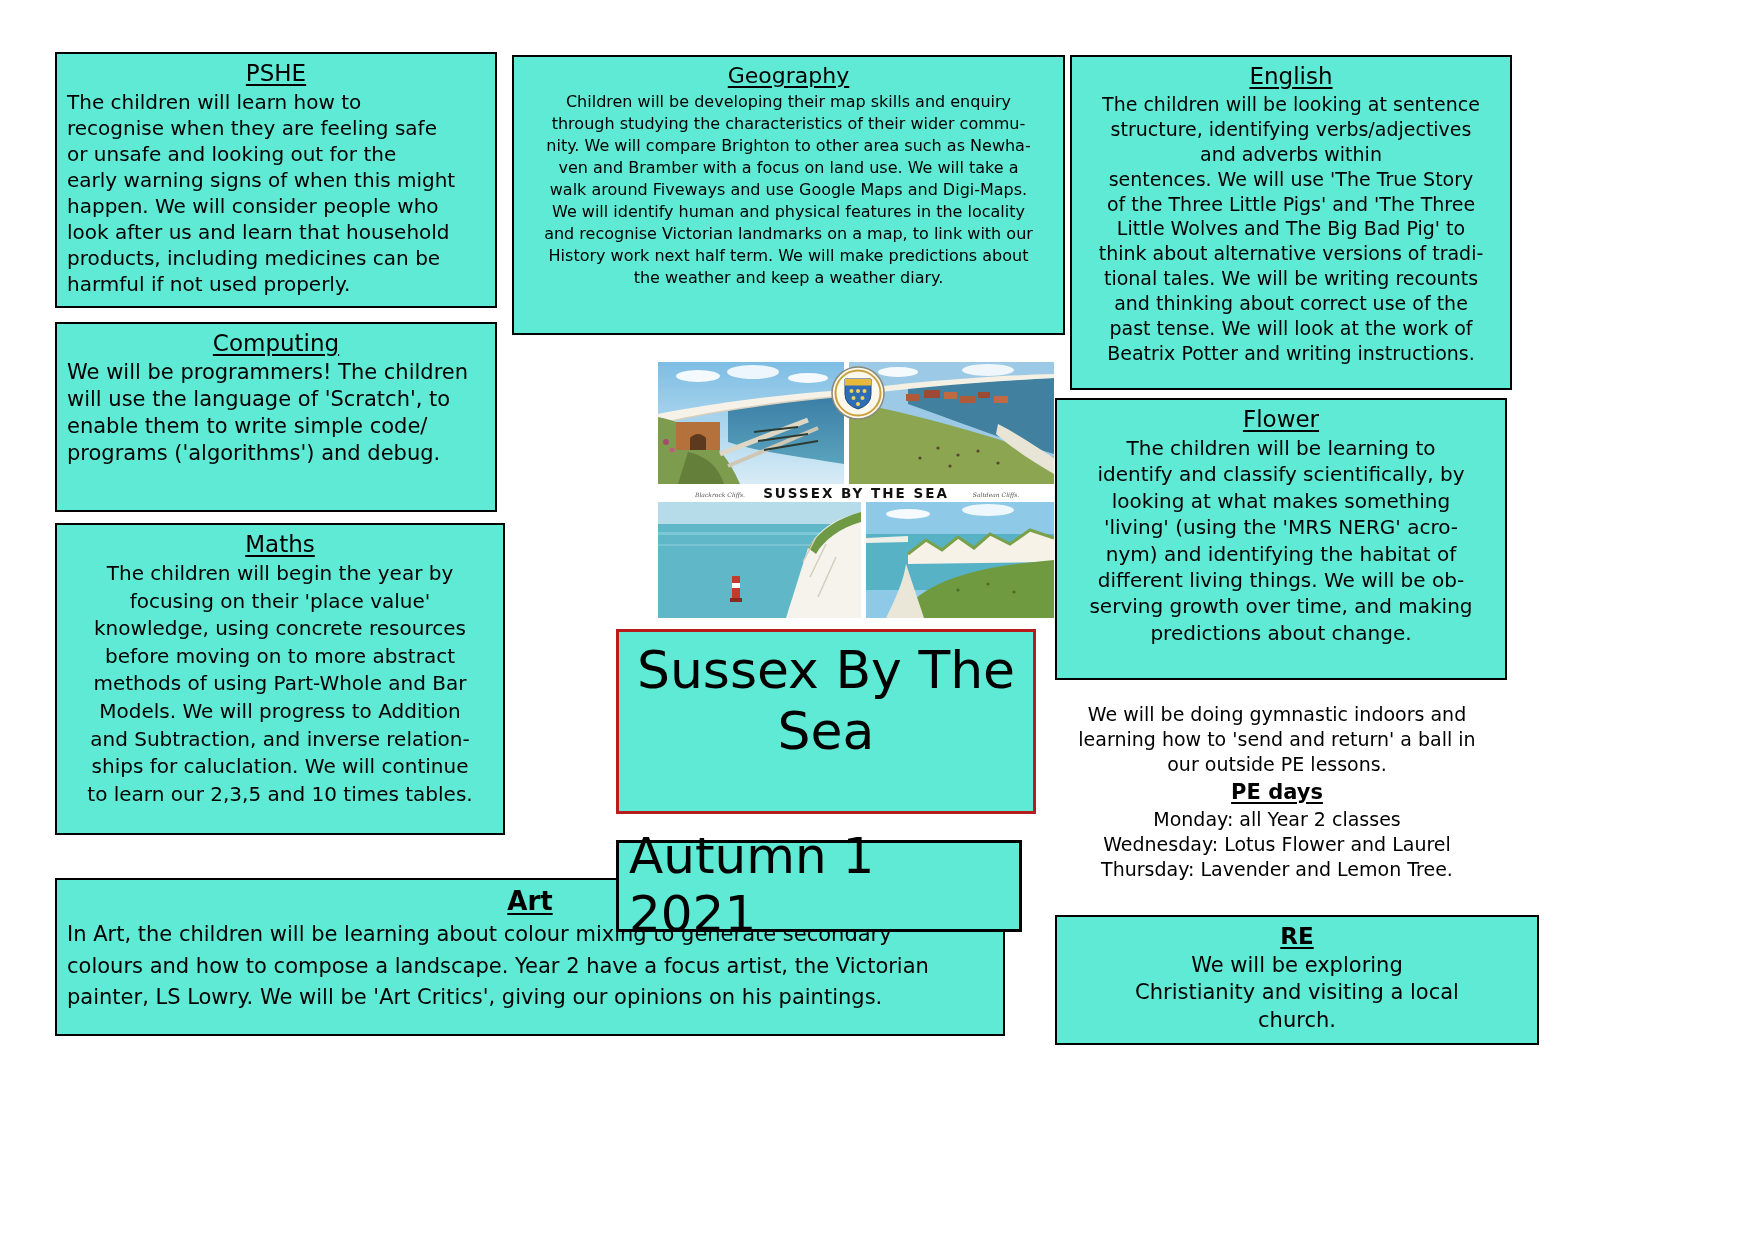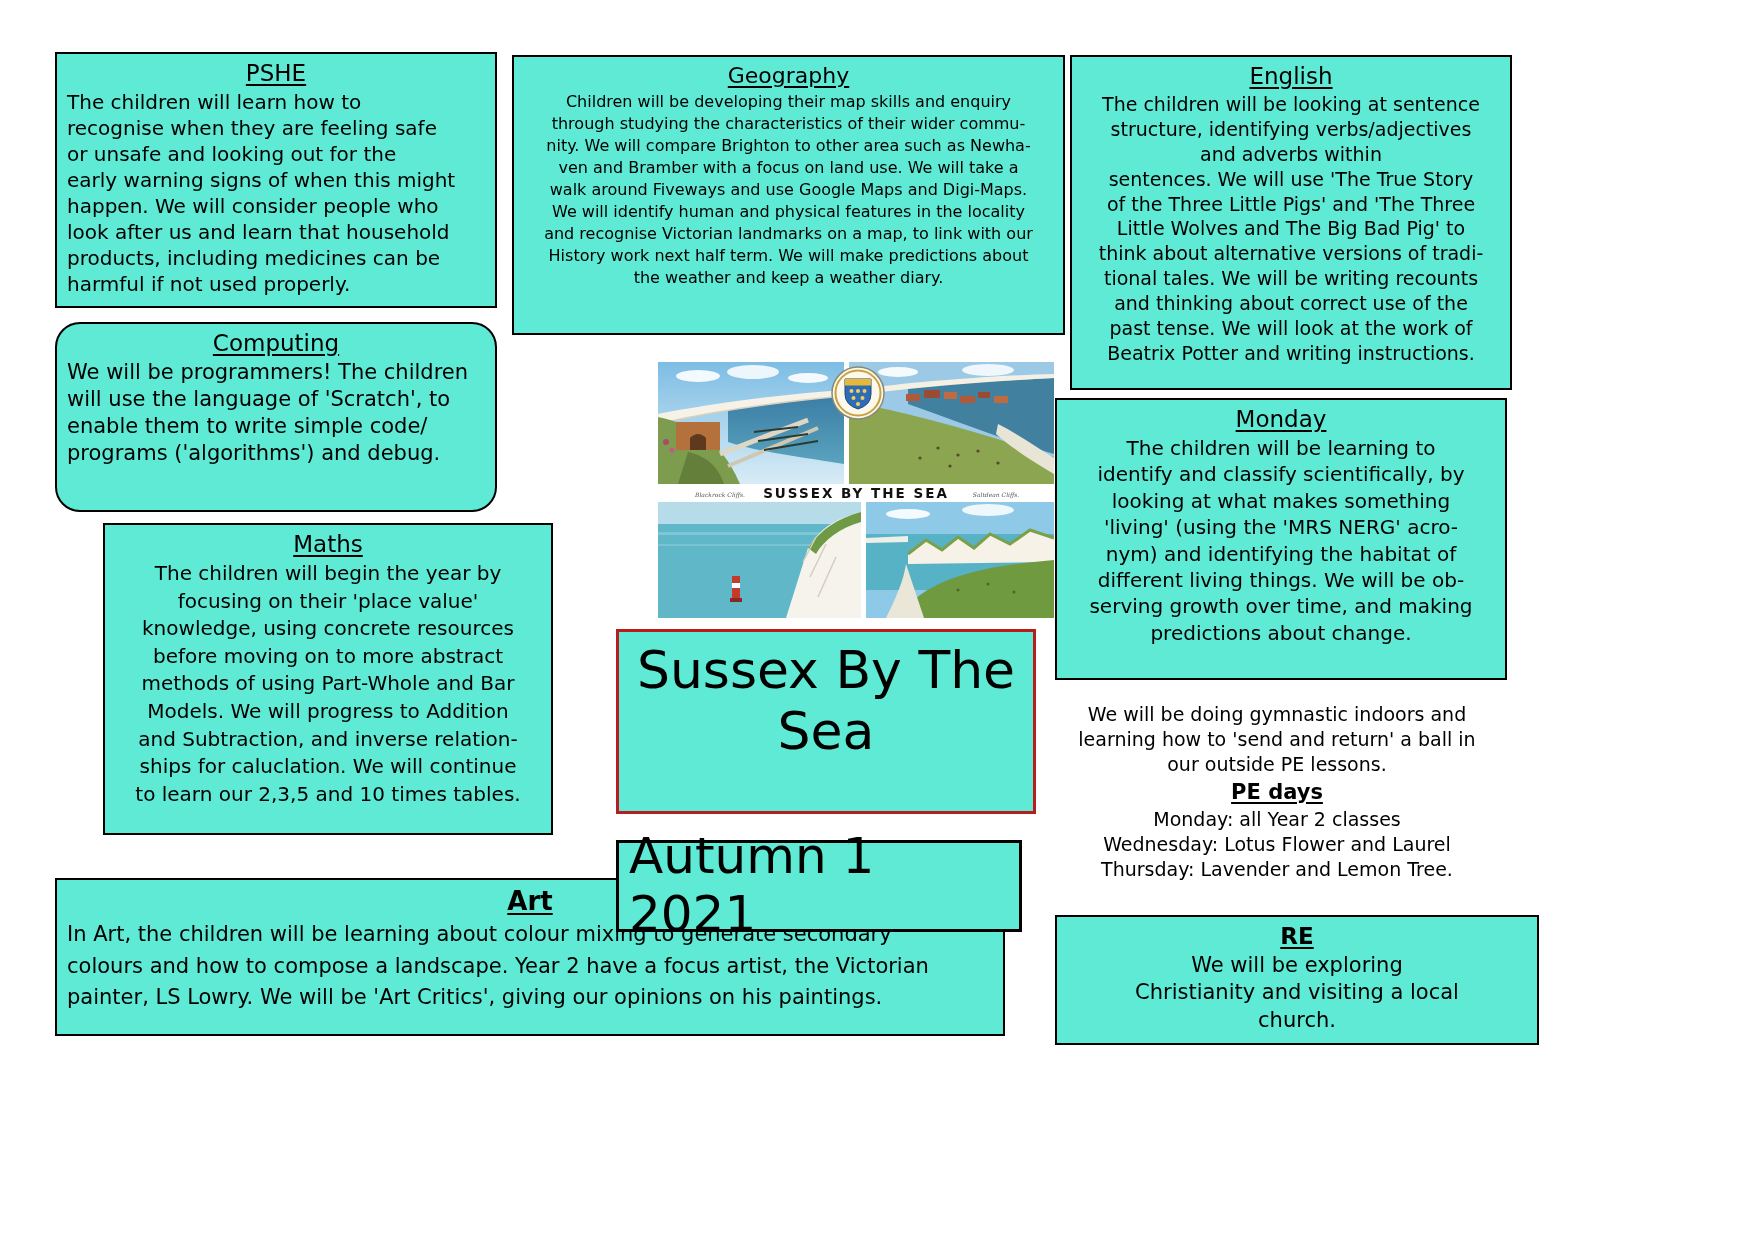--- a/index.html
+++ b/index.html
@@ -12,23 +12,23 @@
     box-sizing:border-box;padding:4px 10px 6px 10px;
   }
   .heading{display:block;text-align:center;line-height:1.35;}
   .heading .u{text-decoration:underline;text-underline-offset:3px;}
   .body-text{white-space:pre-line;}
   .center{text-align:center;}
   .left{text-align:left;}
 
   #box-pshe{left:55px;top:52px;width:442px;height:256px;font-size:20px;line-height:1.3;}
   #box-pshe .heading{font-size:23px;}
-  #box-computing{left:55px;top:322px;width:442px;height:190px;font-size:21px;line-height:1.28;border-radius:25px;}
+  #box-computing{left:55px;top:322px;width:442px;height:190px;font-size:21px;line-height:1.28;}
   #box-computing .heading{font-size:23px;}
-  #box-maths{left:55px;top:523px;width:450px;height:312px;font-size:20px;line-height:1.38;margin-left:48px;}
+  #box-maths{left:55px;top:523px;width:450px;height:312px;font-size:20px;line-height:1.38;}
   #box-maths .heading{font-size:23px;}
   #box-art{left:55px;top:878px;width:950px;height:158px;font-size:21px;line-height:1.5;}
   #box-art .heading{font-size:26px;font-weight:bold;}
   #box-geography{left:512px;top:55px;width:553px;height:280px;font-size:16px;line-height:1.38;}
   #box-geography .heading{font-size:22px;}
   #box-english{left:1070px;top:55px;width:442px;height:335px;font-size:19px;line-height:1.31;}
   #box-english .heading{font-size:23px;}
   #box-science{left:1055px;top:398px;width:452px;height:282px;font-size:20px;line-height:1.32;}
   #box-science .heading{font-size:23px;}
   #box-re{left:1055px;top:915px;width:484px;height:130px;font-size:21px;line-height:1.3;}
@@ -115,21 +115,21 @@
 of the Three Little Pigs' and 'The Three
 Little Wolves and The Big Bad Pig' to
 think about alternative versions of tradi-
 tional tales. We will be writing recounts
 and thinking about correct use of the
 past tense. We will look at the work of
 Beatrix Potter and writing instructions.</div>
 </div>
 
 <div class="box" id="box-science">
-  <span class="heading"><span class="u">Monday</span></span>
+  <span class="heading"><span class="u">Flower</span></span>
   <div class="body-text center">The children will be learning to
 identify and classify scientifically, by
 looking at what makes something
 'living' (using the 'MRS NERG' acro-
 nym) and identifying the habitat of
 different living things. We will be ob-
 serving growth over time, and making
 predictions about change.</div>
 </div>
 

